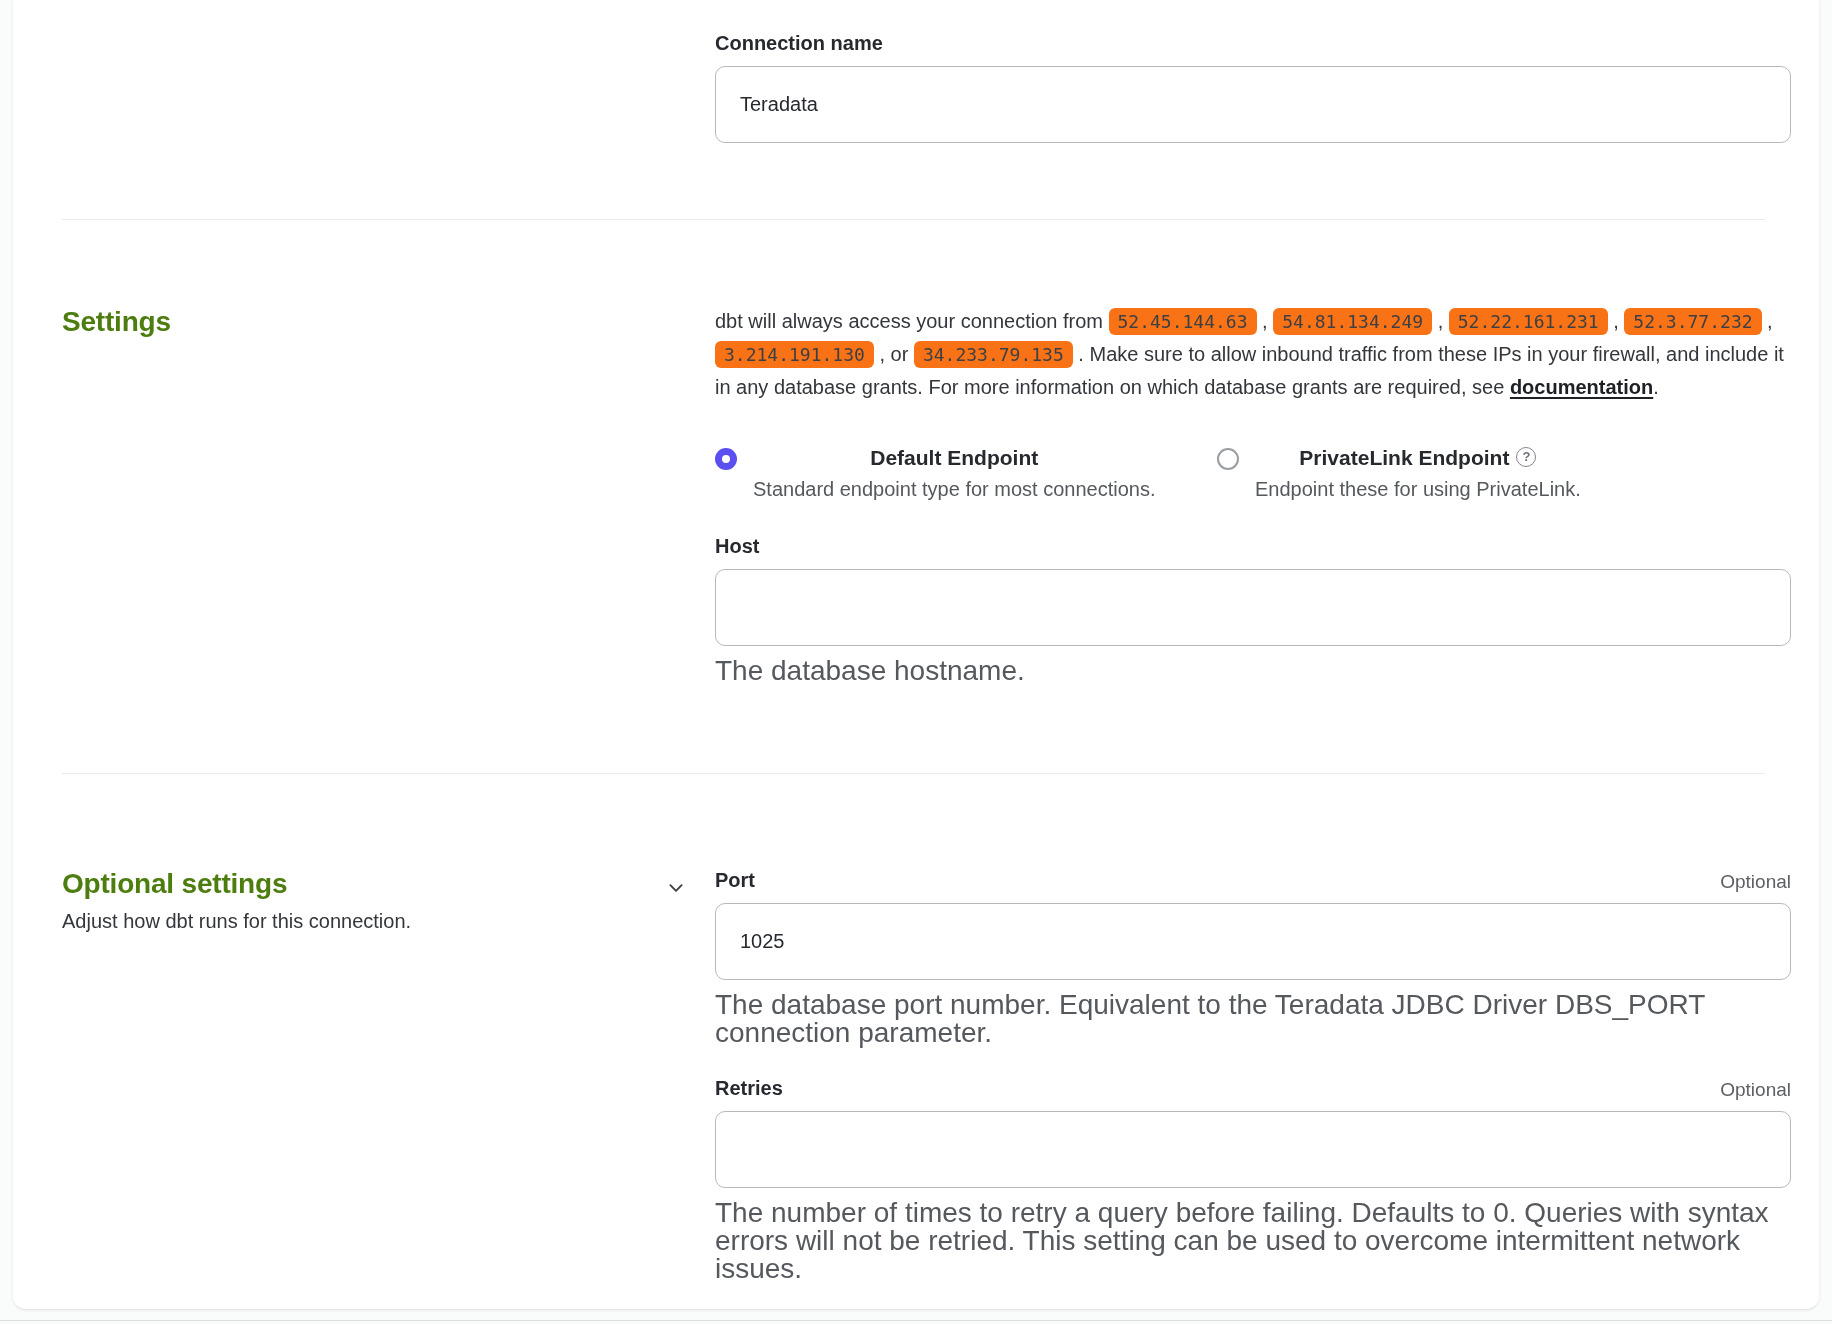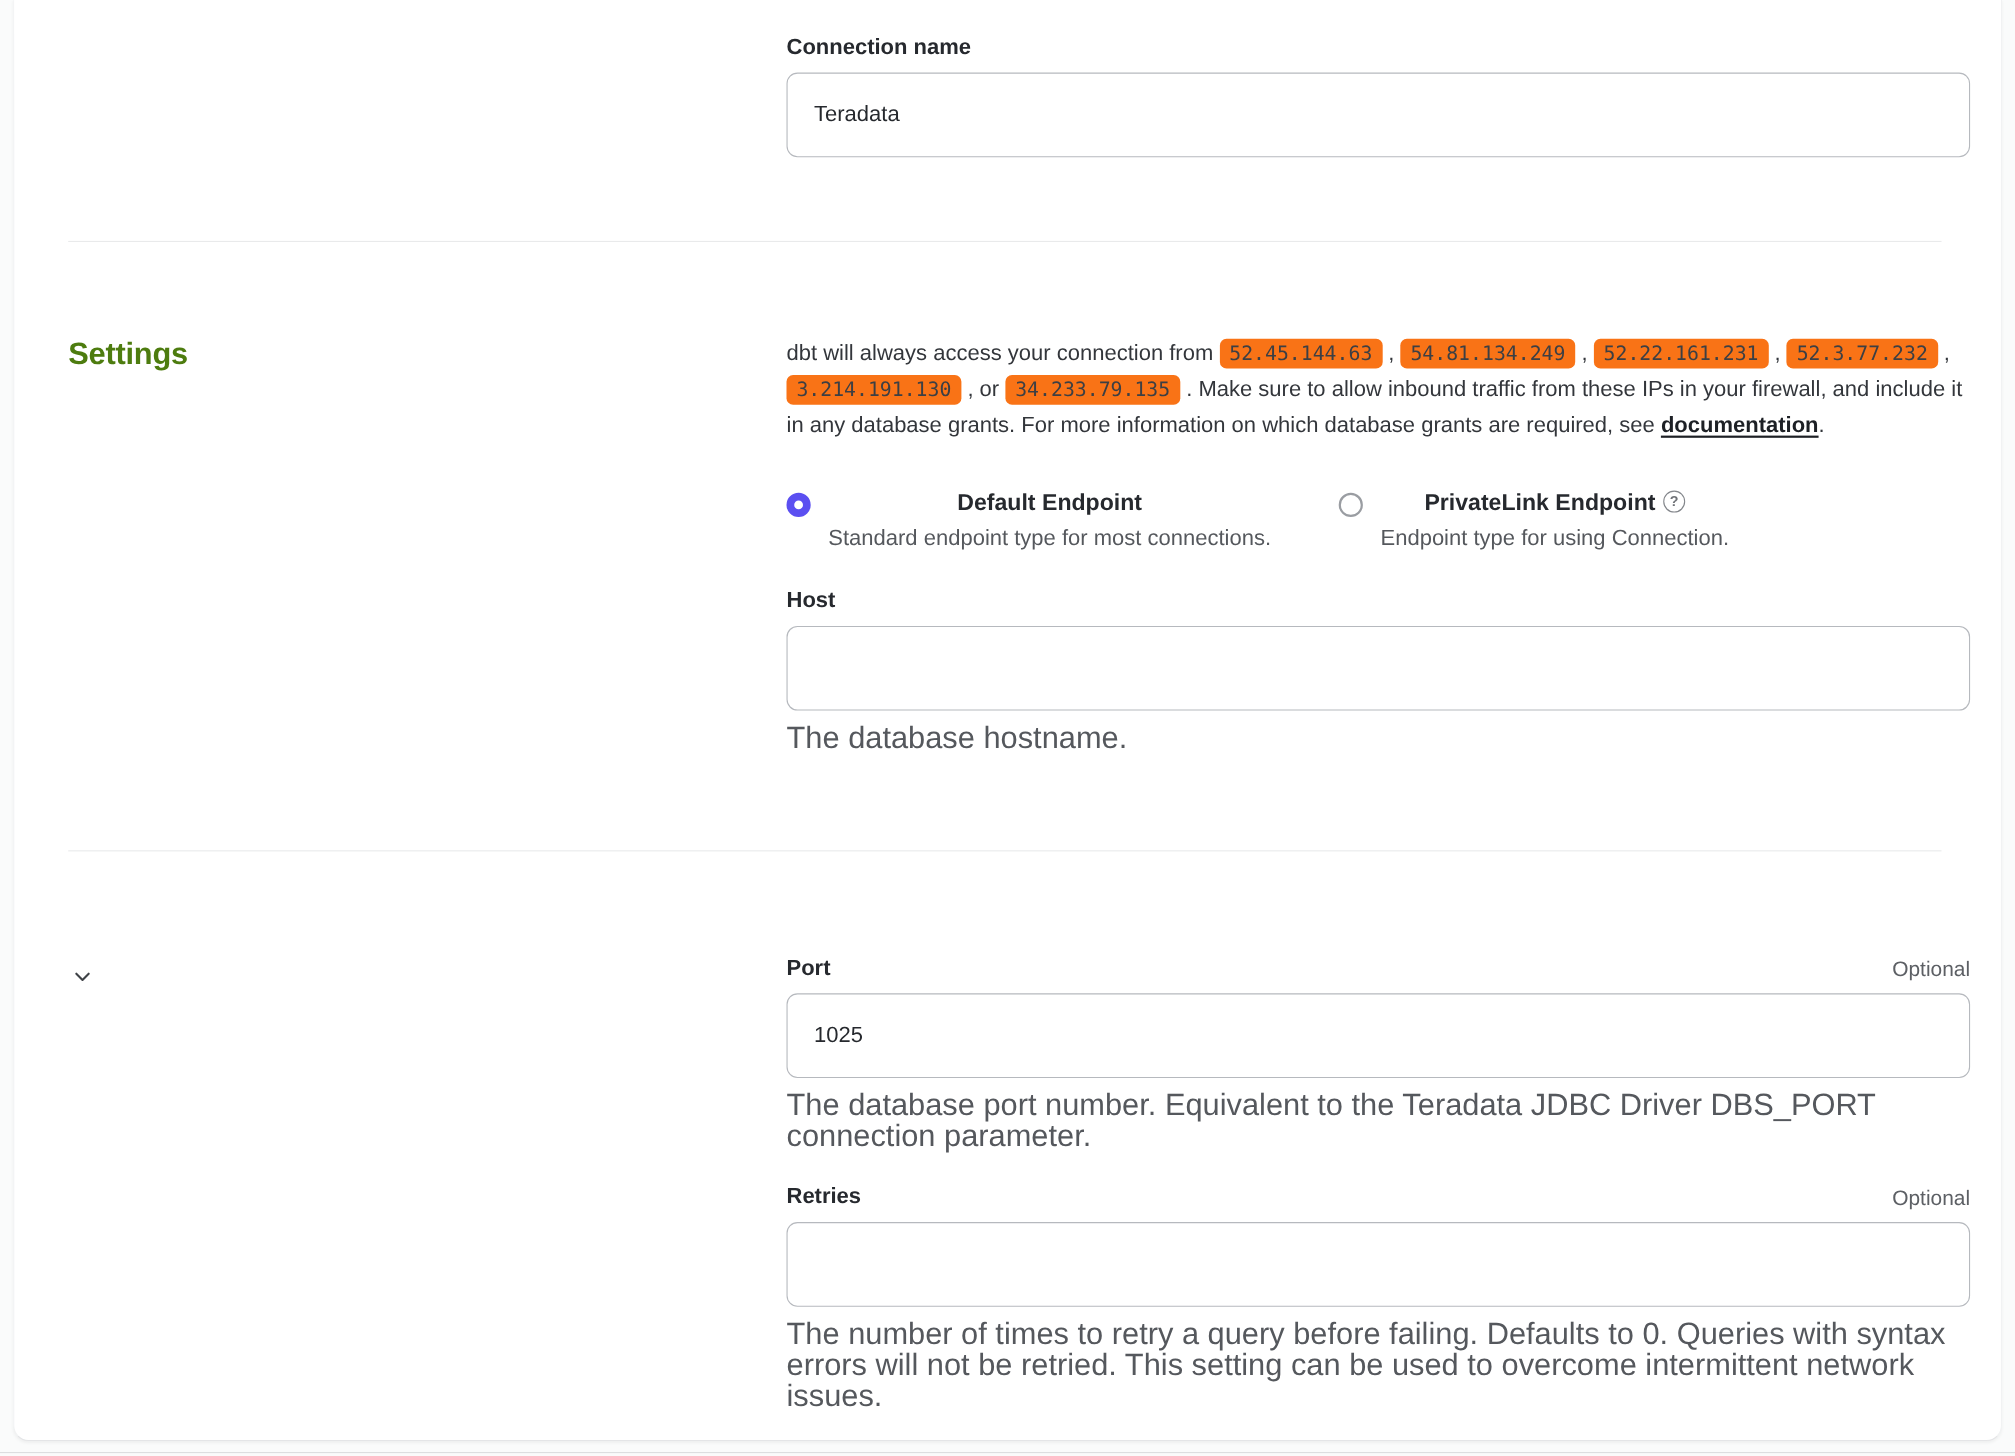--- a/index.html
+++ b/index.html
@@ -97,37 +97,41 @@
             <span class="radio-circle"></span>
             <span class="radio-texts">
               <span class="radio-label">Default Endpoint</span>
               <span class="radio-desc" style="display:block">Standard endpoint type for most connections.</span>
             </span>
           </div>
           <div class="radio-option">
             <span class="radio-circle"></span>
             <span class="radio-texts">
               <span class="radio-label">PrivateLink Endpoint</span><span class="help-icon">?</span>
-              <span class="radio-desc" style="display:block">Endpoint type for using Connection.</span>
+              <span class="radio-desc" style="display:block">Endpoint these for using PrivateLink.</span>
             </span>
           </div>
         </div>
 
         <div class="field-group">
           <label class="field-label">Host</label>
           <input class="text-input" type="text" value="" style="">
           <div class="helper">The database hostname.</div>
         </div>
       </div>
     </div>
 
     <hr class="divider divider-2">
 
     <div class="section section-optional">
       <div class="left-col">
+        <div>
+          <h2 class="section-title">Optional settings</h2>
+          <div class="section-subtitle">Adjust how dbt runs for this connection.</div>
+        </div>
         <button class="chevron-btn">
           <svg width="18" height="18" viewBox="0 0 16 16">
             <polyline points="3,5.5 8,10.5 13,5.5" fill="none" stroke="#3f4247" stroke-width="1.7" stroke-linecap="round" stroke-linejoin="round"></polyline>
           </svg>
         </button>
       </div>
       <div>
         <div class="opt-field">
           <div class="field-head">
             <label class="field-label">Port</label>

